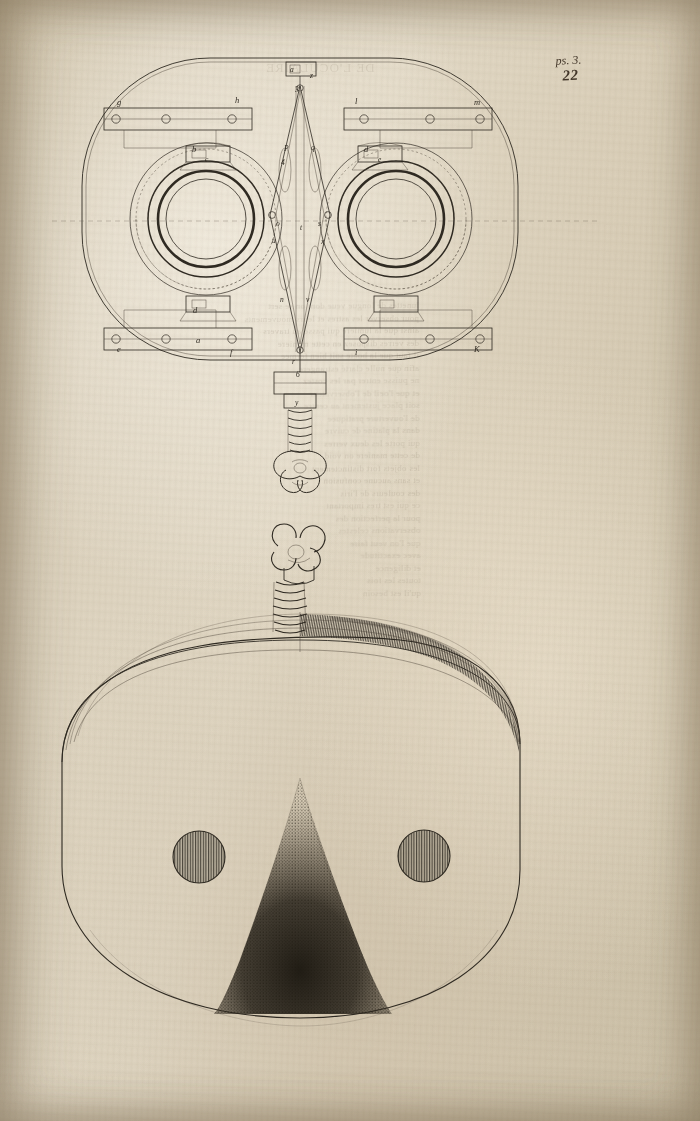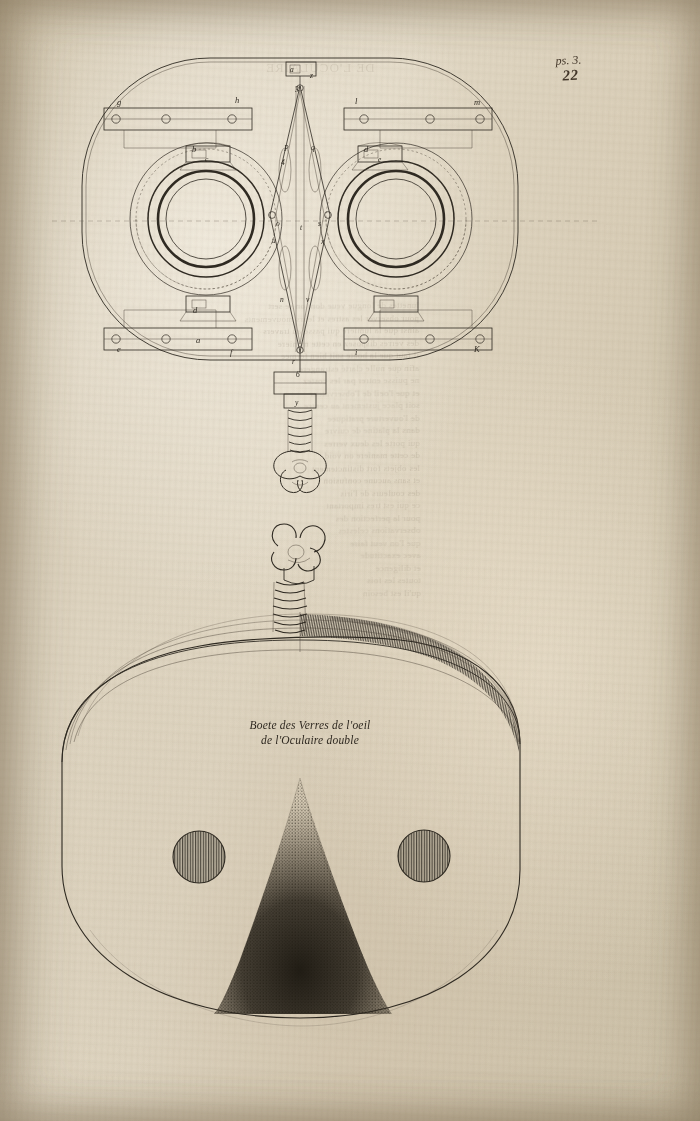--- a/index.html
+++ b/index.html
@@ -449,19 +449,15 @@
       <path d="M300 778 C286 830 262 900 240 960 C228 992 220 1008 214 1014" class="hair" opacity="0.5"></path>
       <path d="M300 778 C314 830 338 900 360 960 C372 992 382 1008 390 1014" class="hair" opacity="0.5"></path>
 
       <path d="M258 930 C248 960 240 988 234 1008" class="hair" opacity="0.35"></path>
       <path d="M344 930 C354 960 362 988 368 1008" class="hair" opacity="0.35"></path>
     </g>
 
     <path d="M90 930 C140 1000 240 1026 302 1026 C366 1026 452 1000 498 930" class="hair" opacity="0.45"></path>
   </svg>
 
-  <div class="caption-text" style="left:180px; top:718px; width:260px;">
-    <div>Boete des Verres de l'oeil</div>
-    <div>de l'Oculaire double</div>
-  </div>
 
   <div id="edge-shade"></div>
 </div>
 
 </body></html>

